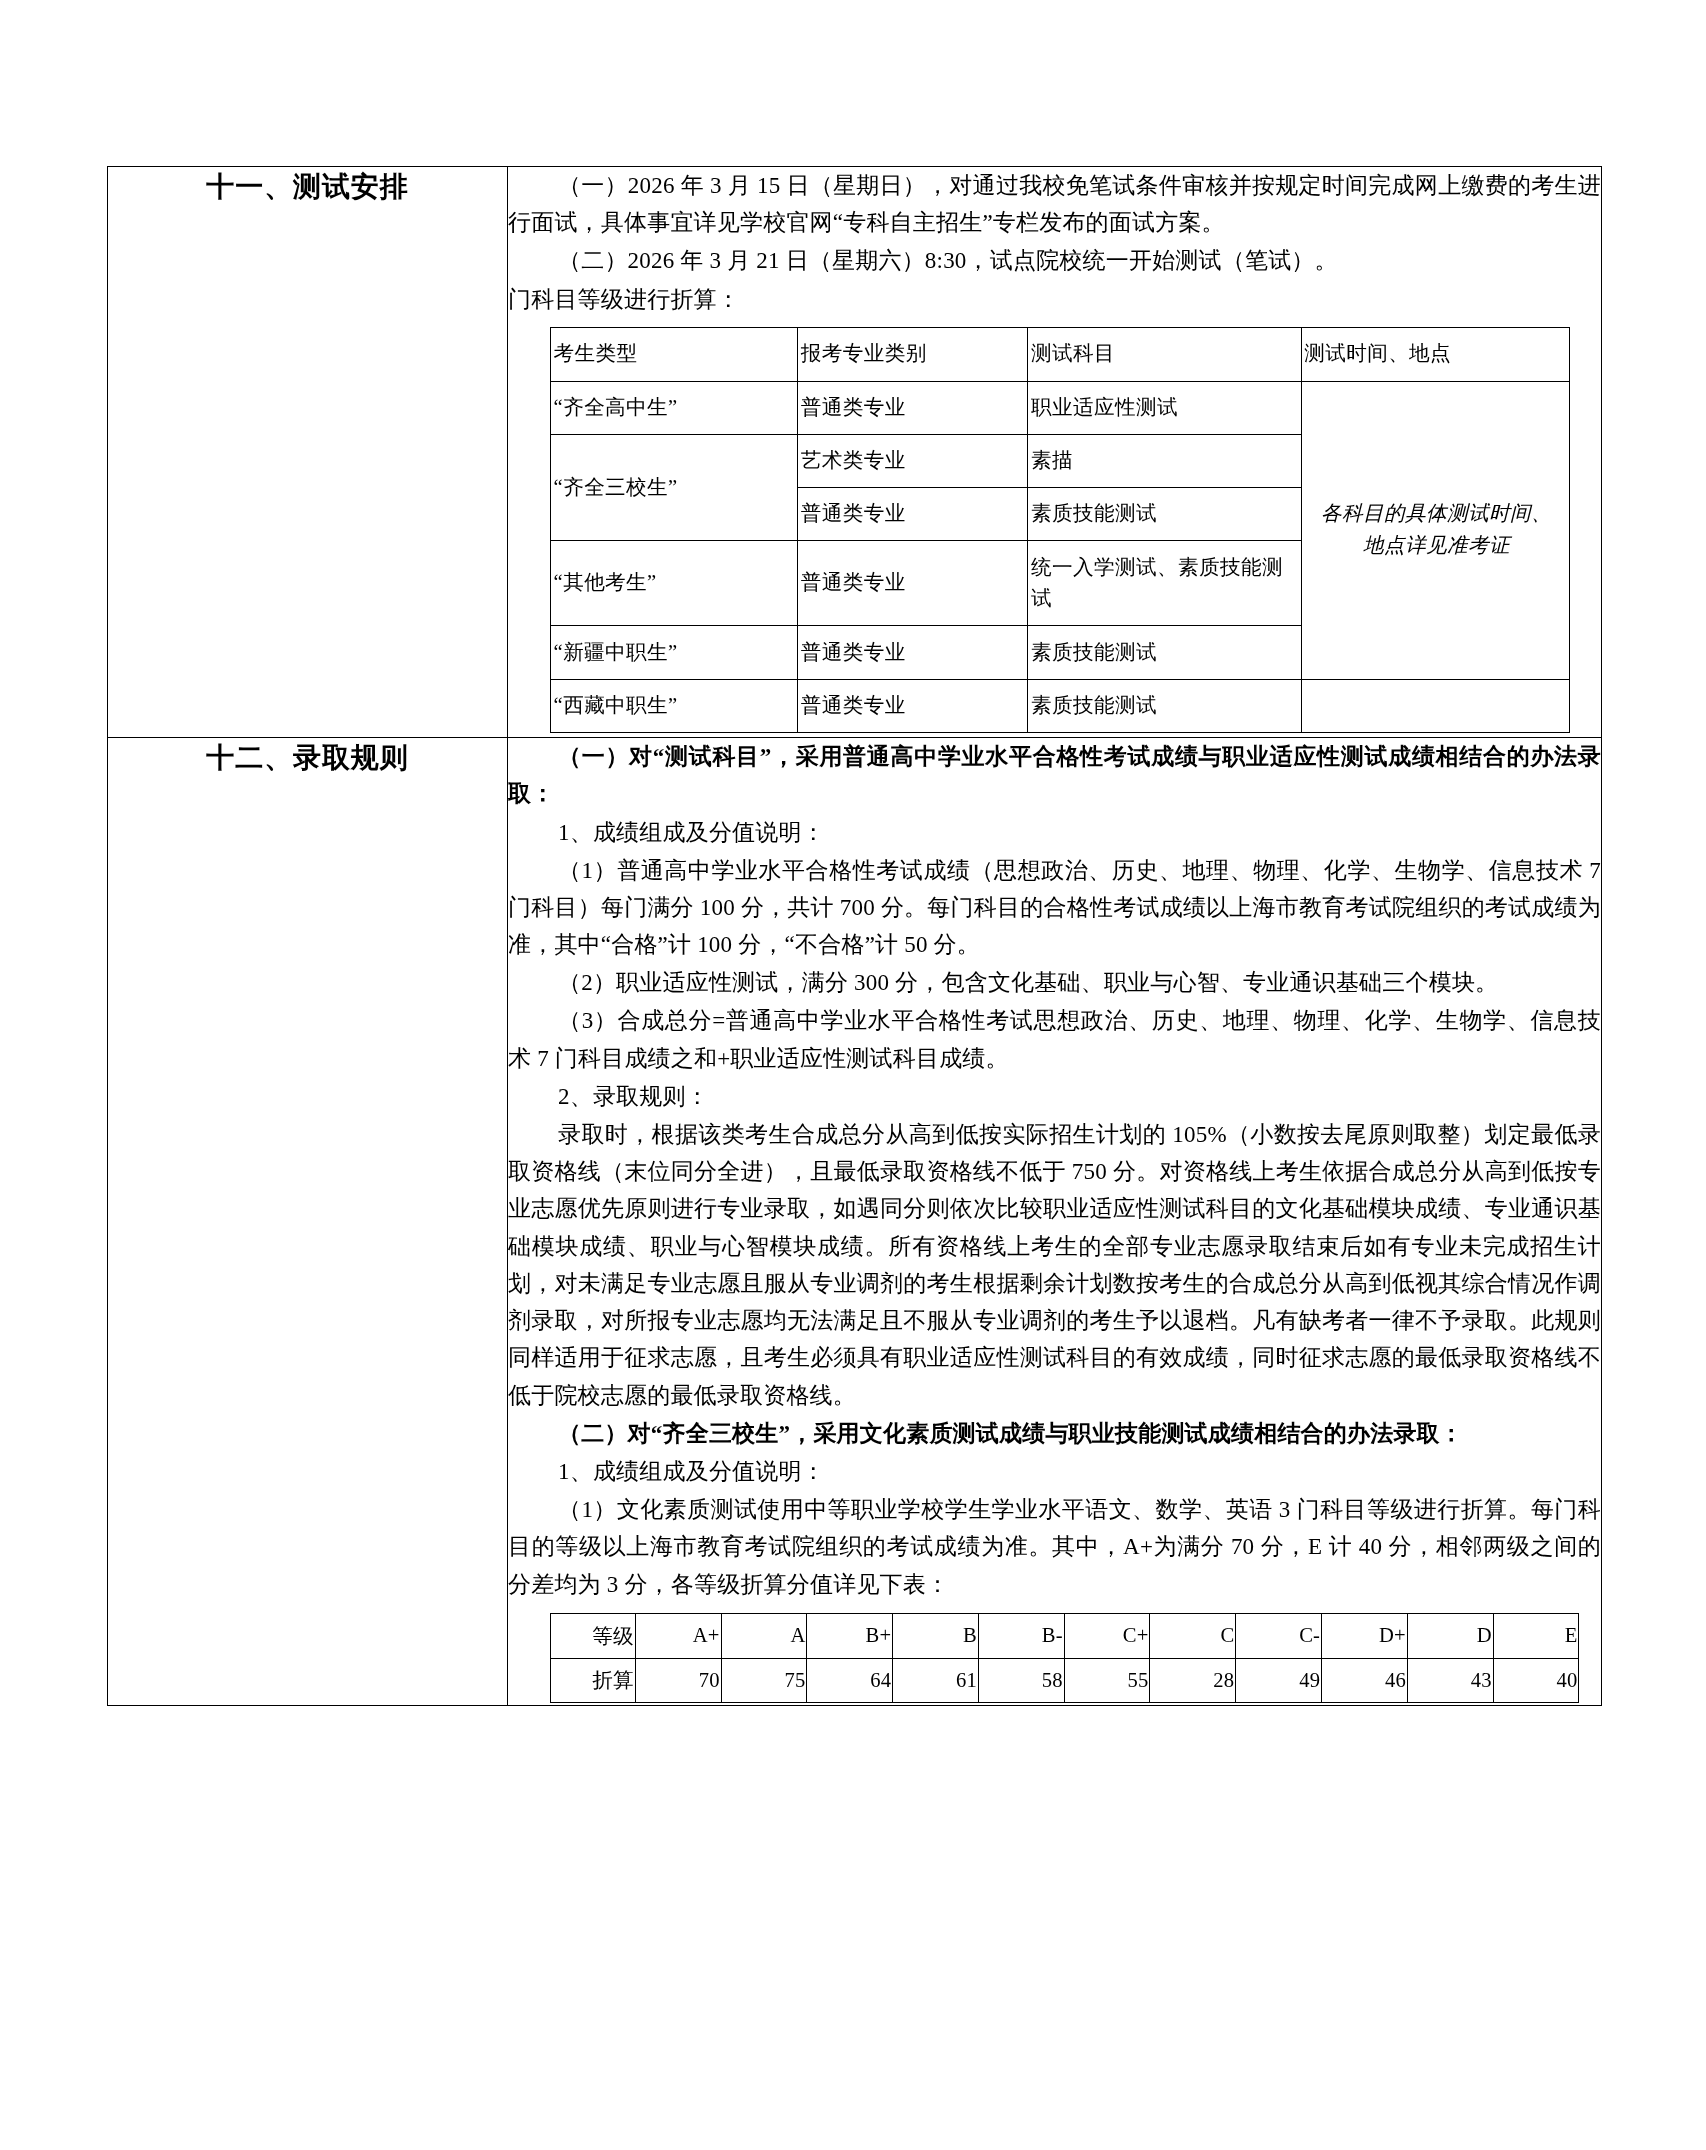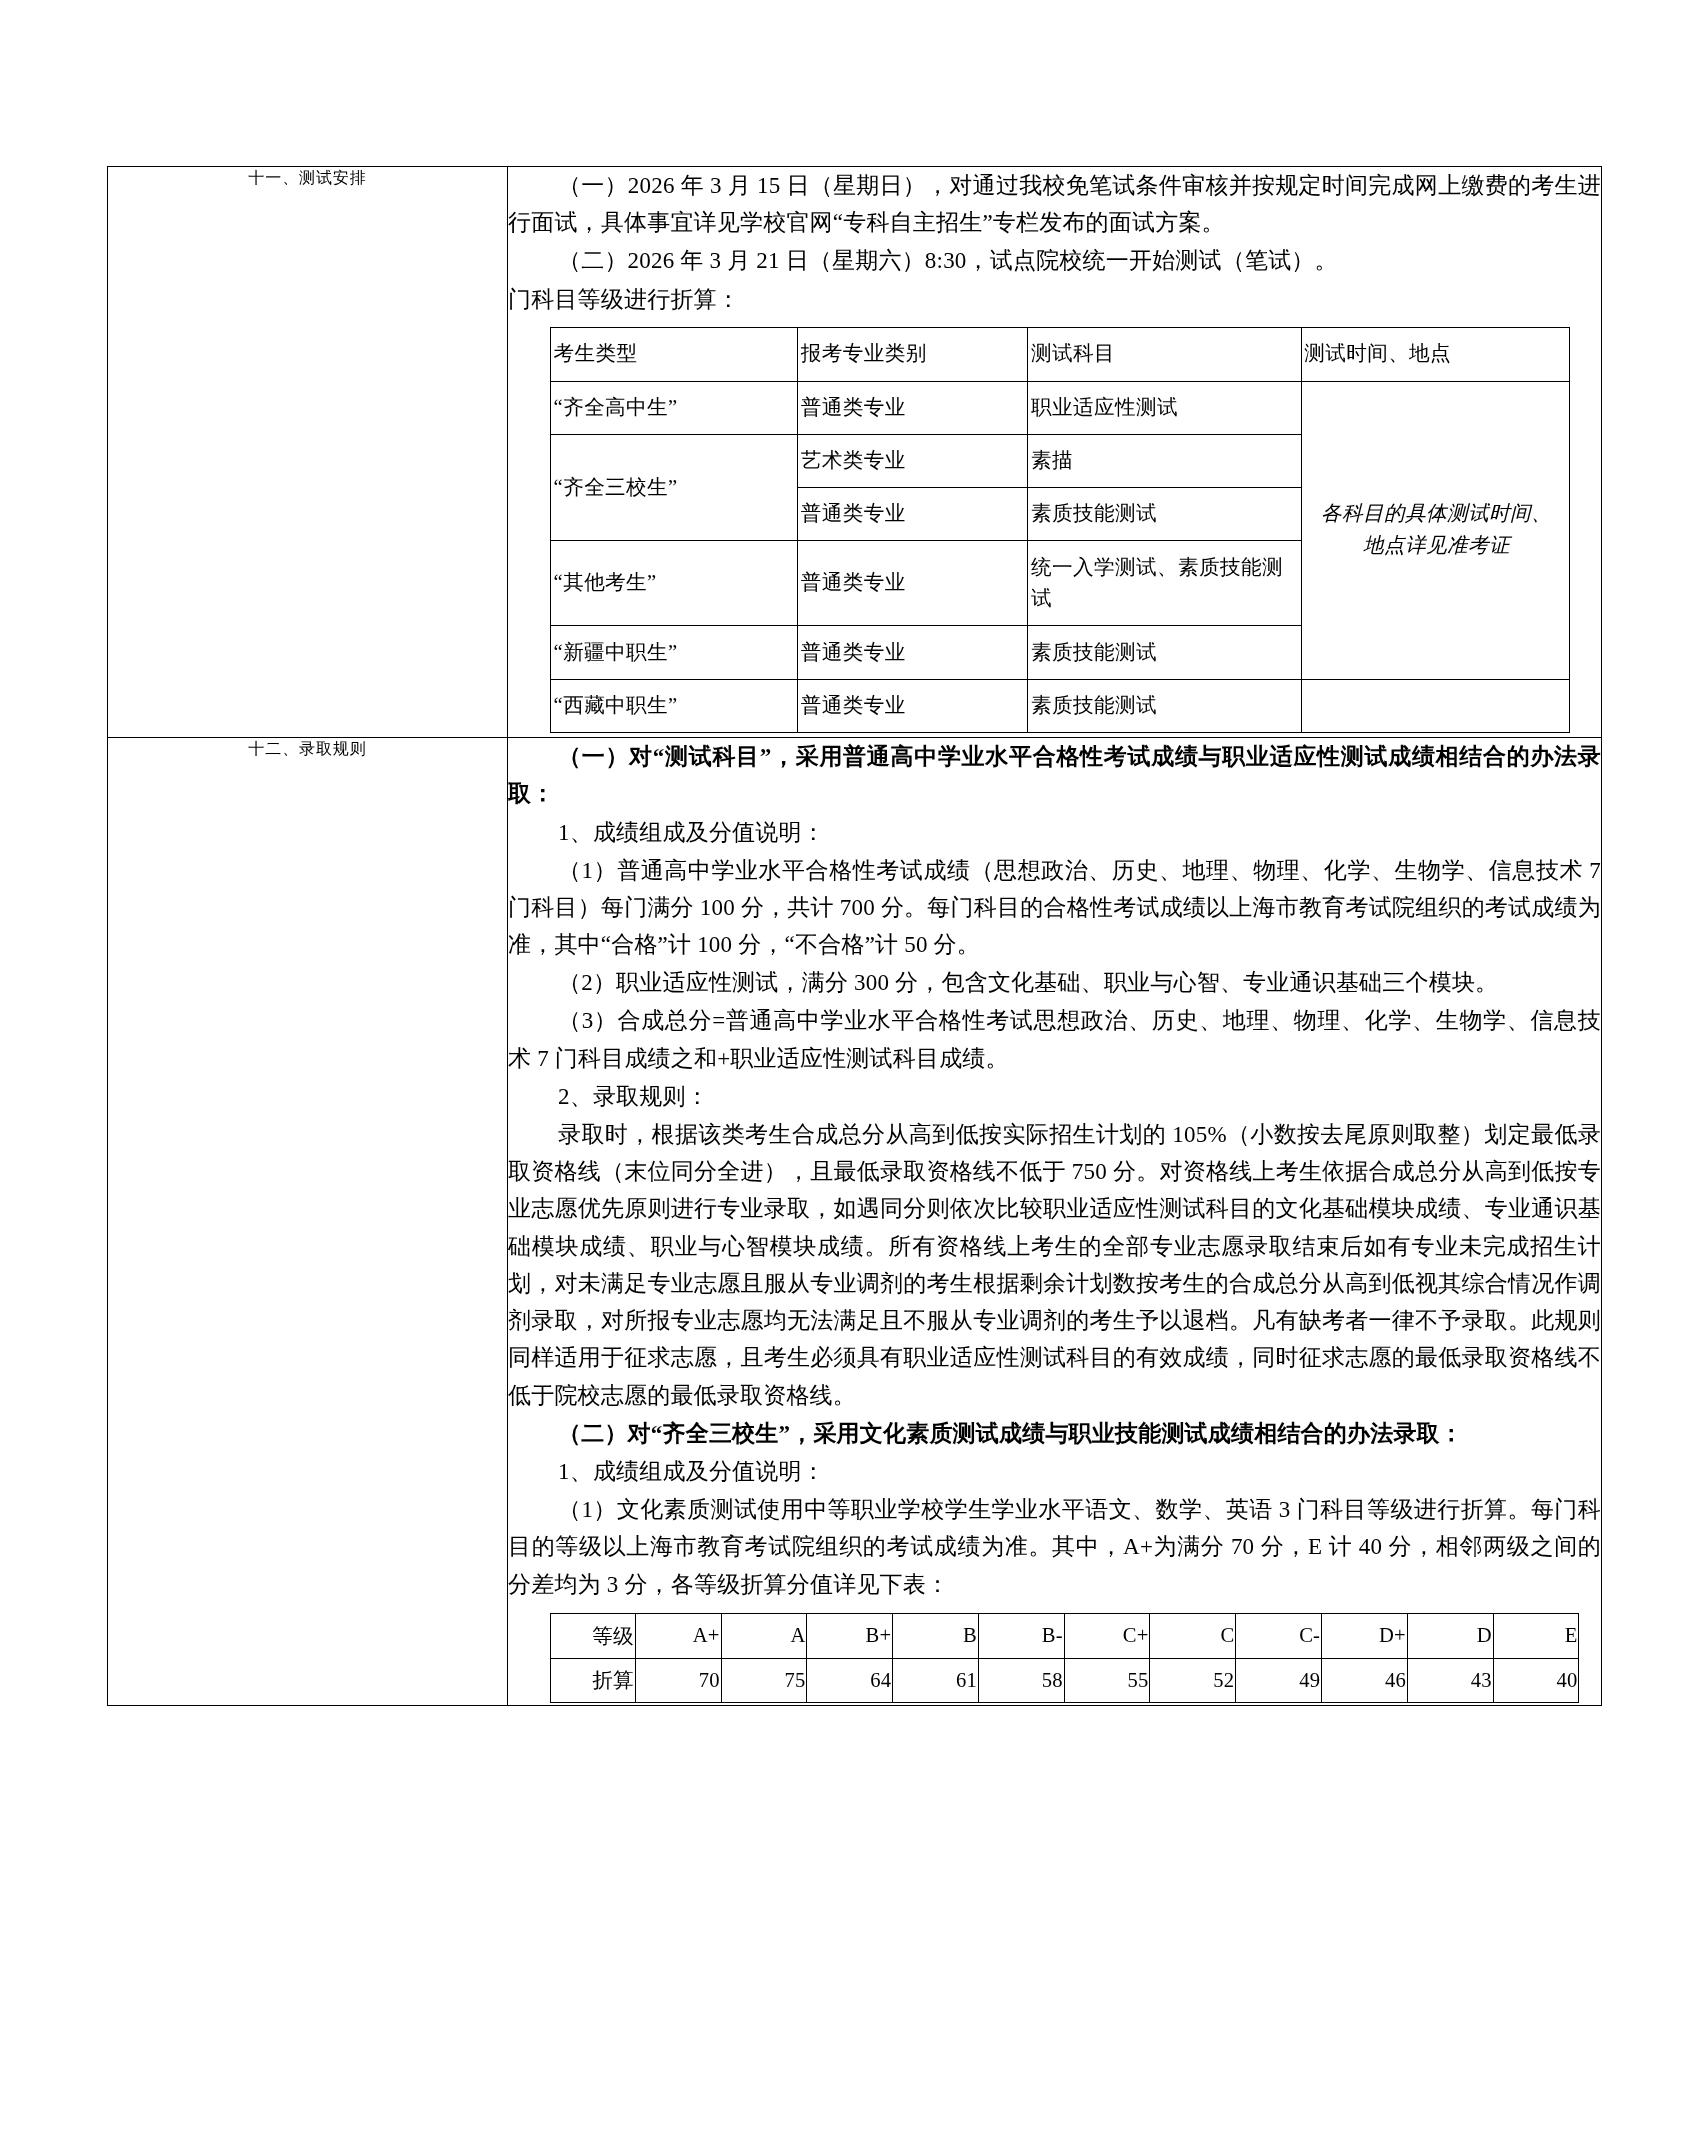--- a/index.html
+++ b/index.html
@@ -43,22 +43,22 @@
     vertical-align: middle;
     text-align: center;
     padding: 0 4.3px;
   }
   td.body-cell {
     width: 1093px;
     padding: 9.5px 20px 14.6px 20px;
   }
 
   .section-label {
-    font-size: 16px;
-    font-weight: 400;
+    font-size: 28px;
+    font-weight: 700;
     letter-spacing: 0.9px;
     line-height: 1.4;
     white-space: nowrap;
   }
 
   
   .para {
     font-size: 23px;
     line-height: 1.62;
     text-align: justify;
@@ -243,21 +243,21 @@
                 <td class="cell">E</td>
               </tr>
               <tr>
                 <td class="hdr">折算</td>
                 <td class="cell">70</td>
                 <td class="cell">75</td>
                 <td class="cell">64</td>
                 <td class="cell">61</td>
                 <td class="cell">58</td>
                 <td class="cell">55</td>
-                <td class="cell">52</td>
+                <td class="cell">28</td>
                 <td class="cell">49</td>
                 <td class="cell">46</td>
                 <td class="cell">43</td>
                 <td class="cell">40</td>
               </tr>
             </tbody>
           </table>
 
         </td>
       </tr>

